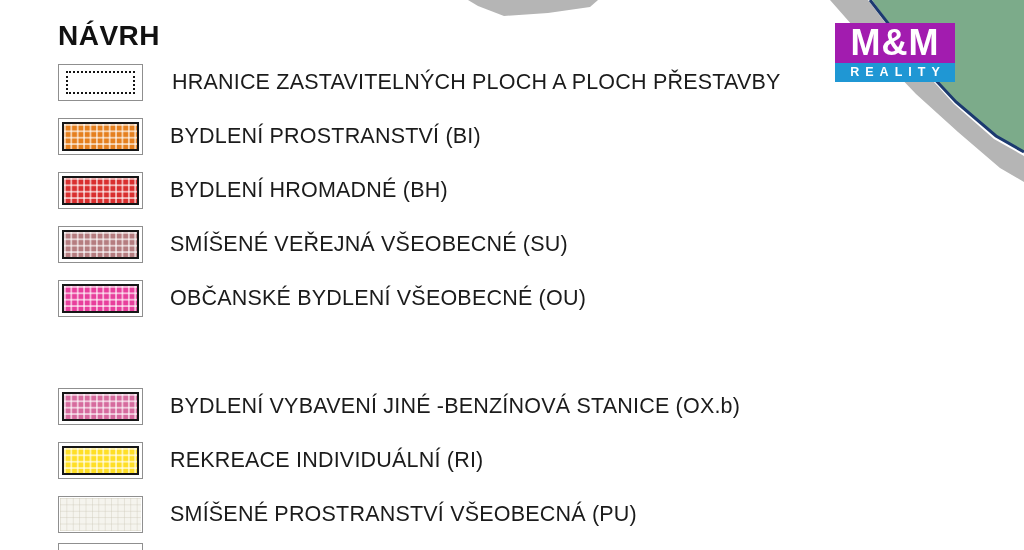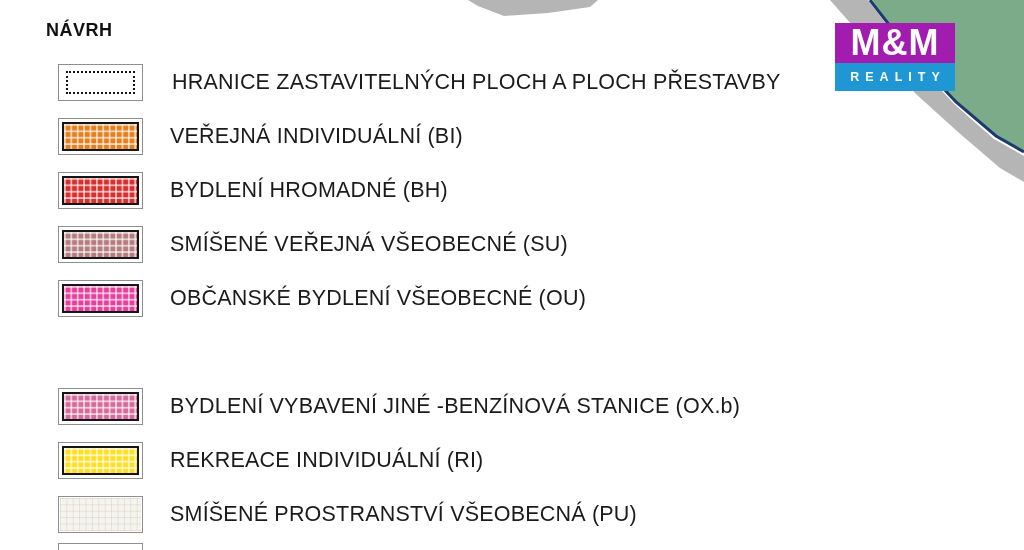--- a/index.html
+++ b/index.html
@@ -3,22 +3,22 @@
 <meta charset="utf-8">
 <style>
   html,body{margin:0;padding:0;background:#ffffff;}
   .stage{
     position:relative;width:1024px;height:550px;background:#ffffff;
     overflow:hidden;font-family:"Liberation Sans",sans-serif;
   }
   .map-svg{position:absolute;left:0;top:0;z-index:0;}
   
   .page-title{
-    position:absolute;left:46px;top:20px;z-index:2;
-    font-size:18px;font-weight:bold;color:#111;letter-spacing:.5px;
+    position:absolute;left:58px;top:20px;z-index:2;
+    font-size:28px;font-weight:bold;color:#111;letter-spacing:.5px;
   }
   .legend-row{position:absolute;left:0;width:1024px;height:38px;z-index:2;}
   .swatch{
     position:absolute;left:58px;top:0;width:85px;height:37px;
     background:#ffffff;border:1px solid #8f8f8f;box-sizing:border-box;
   }
   .swatch-inner{
     position:absolute;left:3px;top:3px;right:3px;bottom:3px;
     border:2px solid #161616;box-sizing:border-box;
   }
@@ -55,21 +55,21 @@
     font-size:21.5px;color:#1b1b1b;white-space:nowrap;letter-spacing:.2px;
   }
   
   .logo{position:absolute;left:835px;top:23px;width:120px;z-index:3;}
   .logo-red{
     height:40px;display:flex;align-items:center;justify-content:center;
     color:#fff;font-weight:bold;font-size:36px;letter-spacing:1px;line-height:1;
     transform-origin:center;
   }
   .logo-blue{
-    height:28px;display:flex;align-items:center;justify-content:center;
+    height:19px;display:flex;align-items:center;justify-content:center;
     color:#fff;font-weight:bold;font-size:12.5px;letter-spacing:6px;text-indent:6px;line-height:1;
   }
 </style>
 </head>
 <body>
 
 <div class="stage">
 
   <svg class="map-svg" width="1024" height="550" viewBox="0 0 1024 550">
     <polygon points="468,0 598,0 590,7 548,13 504,16 478,6" fill="#b5b5b5"></polygon>
@@ -85,21 +85,21 @@
       <div class="swatch-inner"></div>
       <div class="dash-rect"></div>
     </div>
     <div class="row-label" style="left:172px">HRANICE ZASTAVITELNÝCH PLOCH A PLOCH PŘESTAVBY</div>
   </div>
 
   <div class="legend-row" style="top:118px">
     <div class="swatch v-grid">
       <div class="swatch-inner" style="background-color: rgb(229, 128, 31);"></div>
     </div>
-    <div class="row-label">VEŘEJNÁ INDIVIDUÁLNÍ (BI)</div>
+    <div class="row-label">BYDLENÍ PROSTRANSTVÍ (BI)</div>
   </div>
 
   <div class="legend-row" style="top:172px">
     <div class="swatch v-grid">
       <div class="swatch-inner" style="background-color: rgb(217, 47, 47);"></div>
     </div>
     <div class="row-label">BYDLENÍ HROMADNÉ (BH)</div>
   </div>
 
   <div class="legend-row" style="top:226px">

